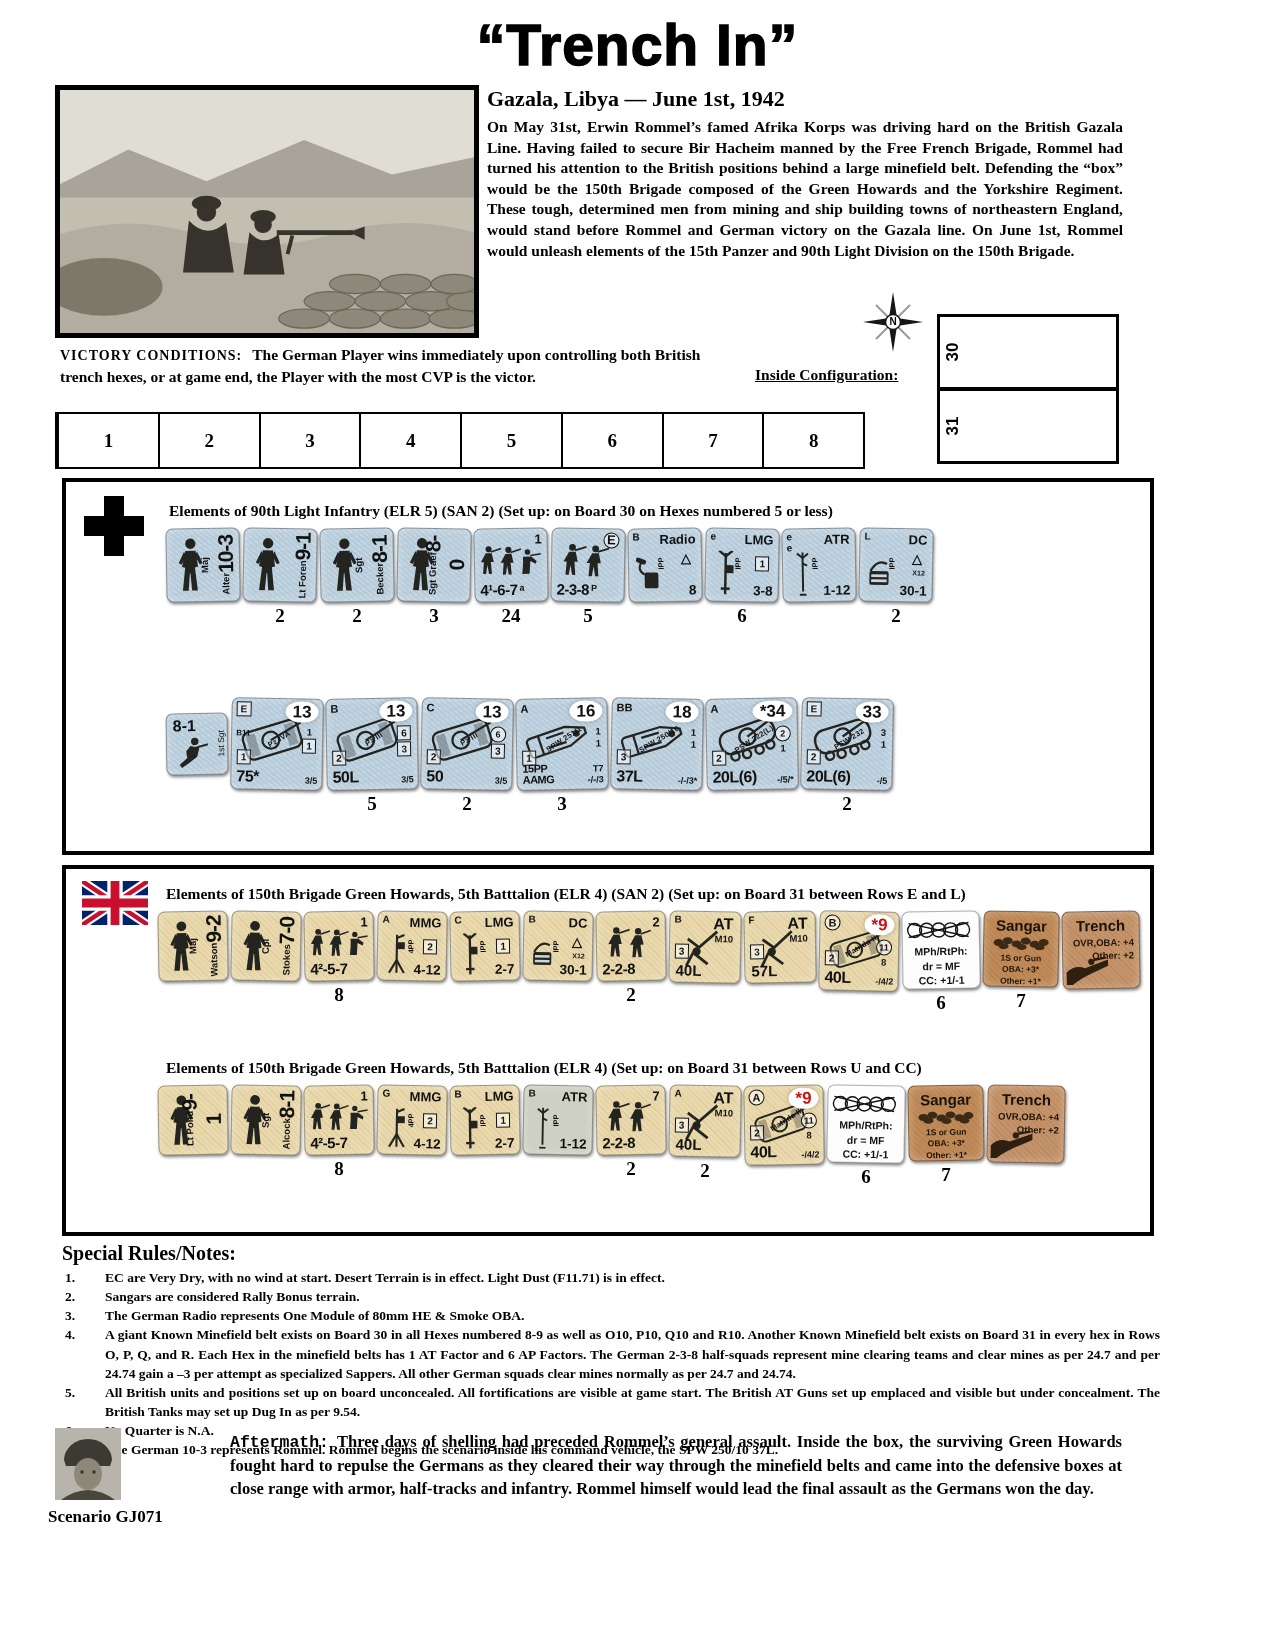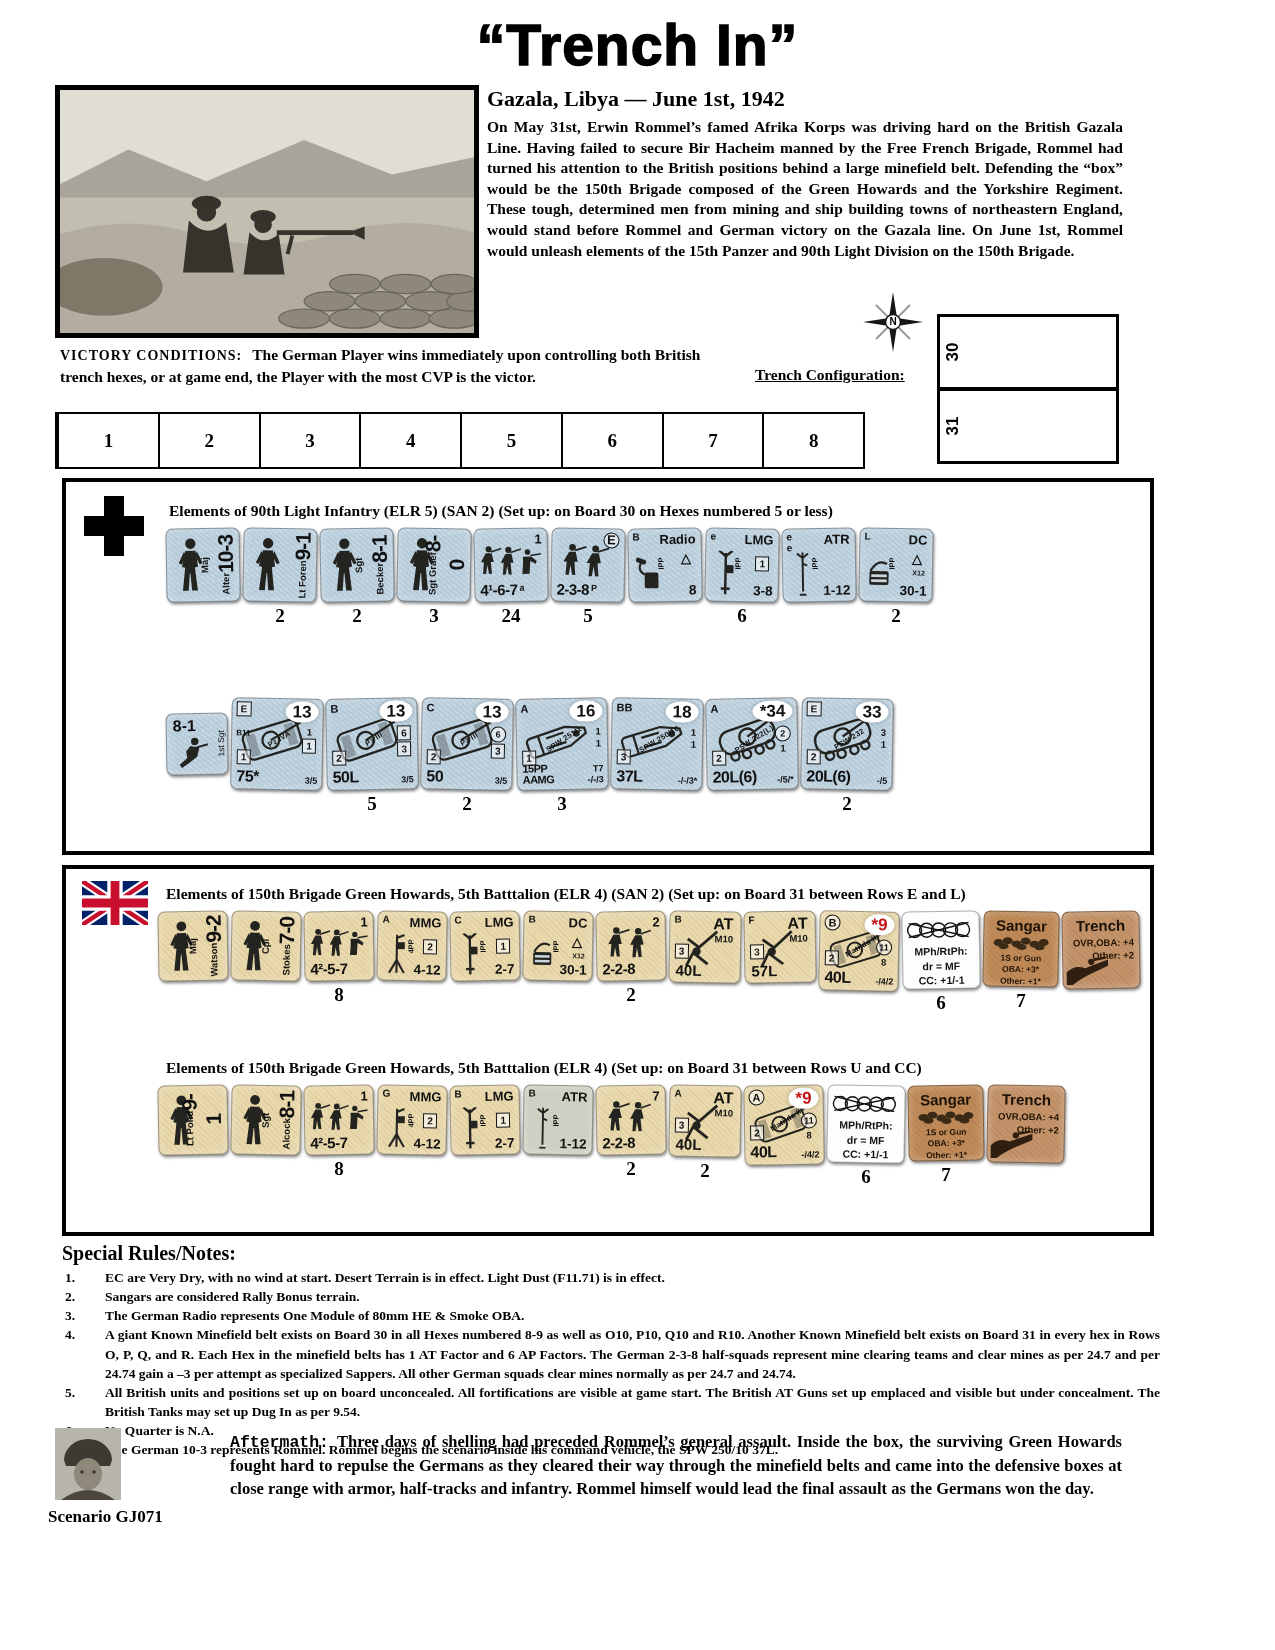--- a/index.html
+++ b/index.html
@@ -199,21 +199,21 @@
     </svg>
   </div>
 
   <div class="intro">
     <h2>Gazala, Libya — June 1st, 1942</h2>
     <p>On May 31st, Erwin Rommel’s famed Afrika Korps was driving hard on the British Gazala Line. Having failed to secure Bir Hacheim manned by the Free French Brigade, Rommel had turned his attention to the British positions behind a large minefield belt. Defending the “box” would be the 150th Brigade composed of the Green Howards and the Yorkshire Regiment. These tough, determined men from mining and ship building towns of northeastern England, would stand before Rommel and German victory on the Gazala line. On June 1st, Rommel would unleash elements of the 15th Panzer and 90th Light Division on the 150th Brigade.</p>
   </div>
 
   <div class="victory"><span class="vlabel">VICTORY  CONDITIONS:</span><span>The German Player wins immediately upon controlling both British trench hexes, or at game end,  the Player with the most CVP is the victor.</span></div>
 
-  <div class="board-config-label">Trench Configuration:</div>
+  <div class="board-config-label">Inside Configuration:</div>
 
   <div class="compass">
     <svg viewBox="0 0 60 60">
       <g stroke="#999" stroke-width="2">
           <line x1="13" y1="13" x2="47" y2="47"></line>
           <line x1="47" y1="13" x2="13" y2="47"></line>
         </g>
       <g fill="#161616">
         <polygon points="30,0 34,26 30,30 26,26"></polygon>
           <polygon points="30,60 26,34 30,30 34,34"></polygon>

